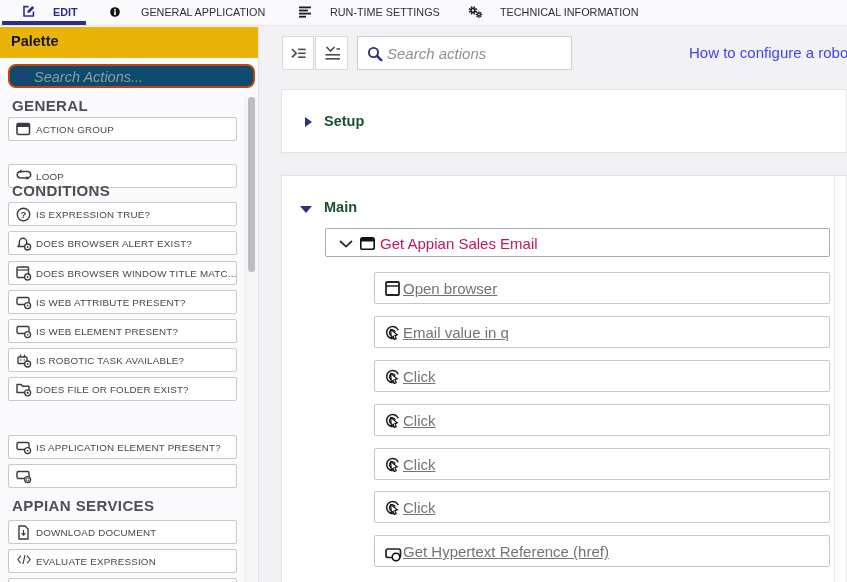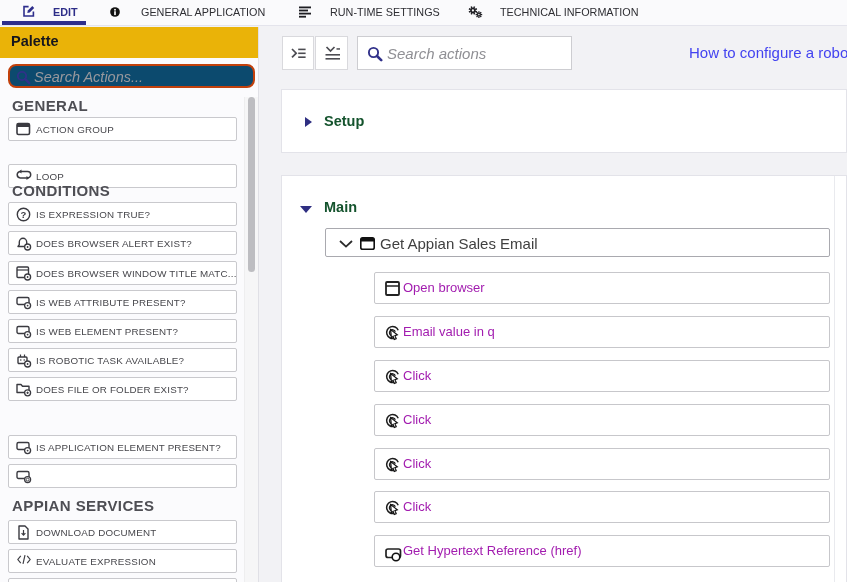--- a/index.html
+++ b/index.html
@@ -26,21 +26,21 @@
   #msearch { position:absolute; left:97px; top:9px; width:215px; height:34px; background:#fff; border:1px solid #cdcdd1; }
   #msearch .ph { position:absolute; left:29px; top:8px; font-size:15px; font-style:italic; color:#8f8f94; }
   #helplink { position:absolute; left:429px; top:17px; font-size:15px; color:#4343f0; white-space:nowrap; }
   .panelbox { position:absolute; left:21px; width:566px; background:#fff; border:1px solid #e3e3e9; }
   .ptitle { position:absolute; left:44px; font-size:14.5px; font-weight:bold; color:#14532d; }
   .tri-r { position:absolute; width:0; height:0; border-left:7px solid #2f2f82; border-top:5px solid transparent; border-bottom:5px solid transparent; }
   .tri-d { position:absolute; width:0; height:0; border-top:7.5px solid #2f2f82; border-left:6px solid transparent; border-right:6px solid transparent; }
   #grouprow { position:absolute; left:43px; top:52px; width:505px; height:29px; background:#fff; border:1px solid #a9a9af; border-radius:2px; }
   .row { position:absolute; left:92px; width:456px; height:32px; background:#fff; border:1px solid #c7c7cb; border-radius:2px; }
   .row svg { position:absolute; left:10px; top:8px; }
-  .row span { position:absolute; left:28px; top:7px; font-size:13px; color:#a21caf; white-space:nowrap; }
+  .row span { position:absolute; left:28px; top:7px; font-size:15px; color:#737373; white-space:nowrap;text-decoration:underline; }
 </style>
 </head>
 <body>
 
 <div id="tabbar">
   <svg class="abs" style="left:23px;top:5px" width="12" height="12" viewBox="0 0 12 12">
     <path d="M10.4 6.5V11H1V1.6h4.6" fill="none" stroke="#2e2e8c" stroke-width="1.6"></path>
     <path d="M4.3 8l.5-2.4L9.3 1l1.9 1.9-4.5 4.6z" fill="#2e2e8c"></path>
   </svg>
   <span class="tabtxt" style="left:41px;color:#2d2d88;font-weight:bold">EDIT</span>
@@ -263,21 +263,21 @@
     <div class="ptitle" style="left:42px;top:23px">Main</div>
 
     <div id="grouprow">
       <svg class="abs" style="left:13px;top:11px" width="14" height="8" viewBox="0 0 14 8">
           <path d="M1 1l6 5.6L13 1" fill="none" stroke="#2b2b2b" stroke-width="1.8"></path>
         </svg>
       <svg class="abs" style="left:34px;top:8px" width="15" height="13" viewBox="0 0 15 13">
           <rect x="0.8" y="0.8" width="13.4" height="11.4" rx="1.8" fill="none" stroke="#111" stroke-width="1.6"></rect>
           <path d="M0.8 4.5h13.4V2.6a1.8 1.8 0 0 0-1.8-1.8H2.6A1.8 1.8 0 0 0 0.8 2.6z" fill="#111"></path>
         </svg>
-      <span class="abs" style="left:54px;top:6px;font-size:15px;color:#404040">Get Appian Sales Email</span>
+      <span class="abs" style="left:54px;top:6px;font-size:15px;color:#be185d">Get Appian Sales Email</span>
     </div>
 
     <div class="row" style="top:96px">
       <svg width="15" height="15" viewBox="0 0 15 15">
           <rect x="1" y="1" width="13" height="13" rx="1" fill="none" stroke="#222" stroke-width="1.8"></rect>
           <line x1="1" y1="5" x2="14" y2="5" stroke="#222" stroke-width="1.5"></line>
         </svg>
       <span>Open browser</span>
     </div>
     <div class="row" style="top:140px">

